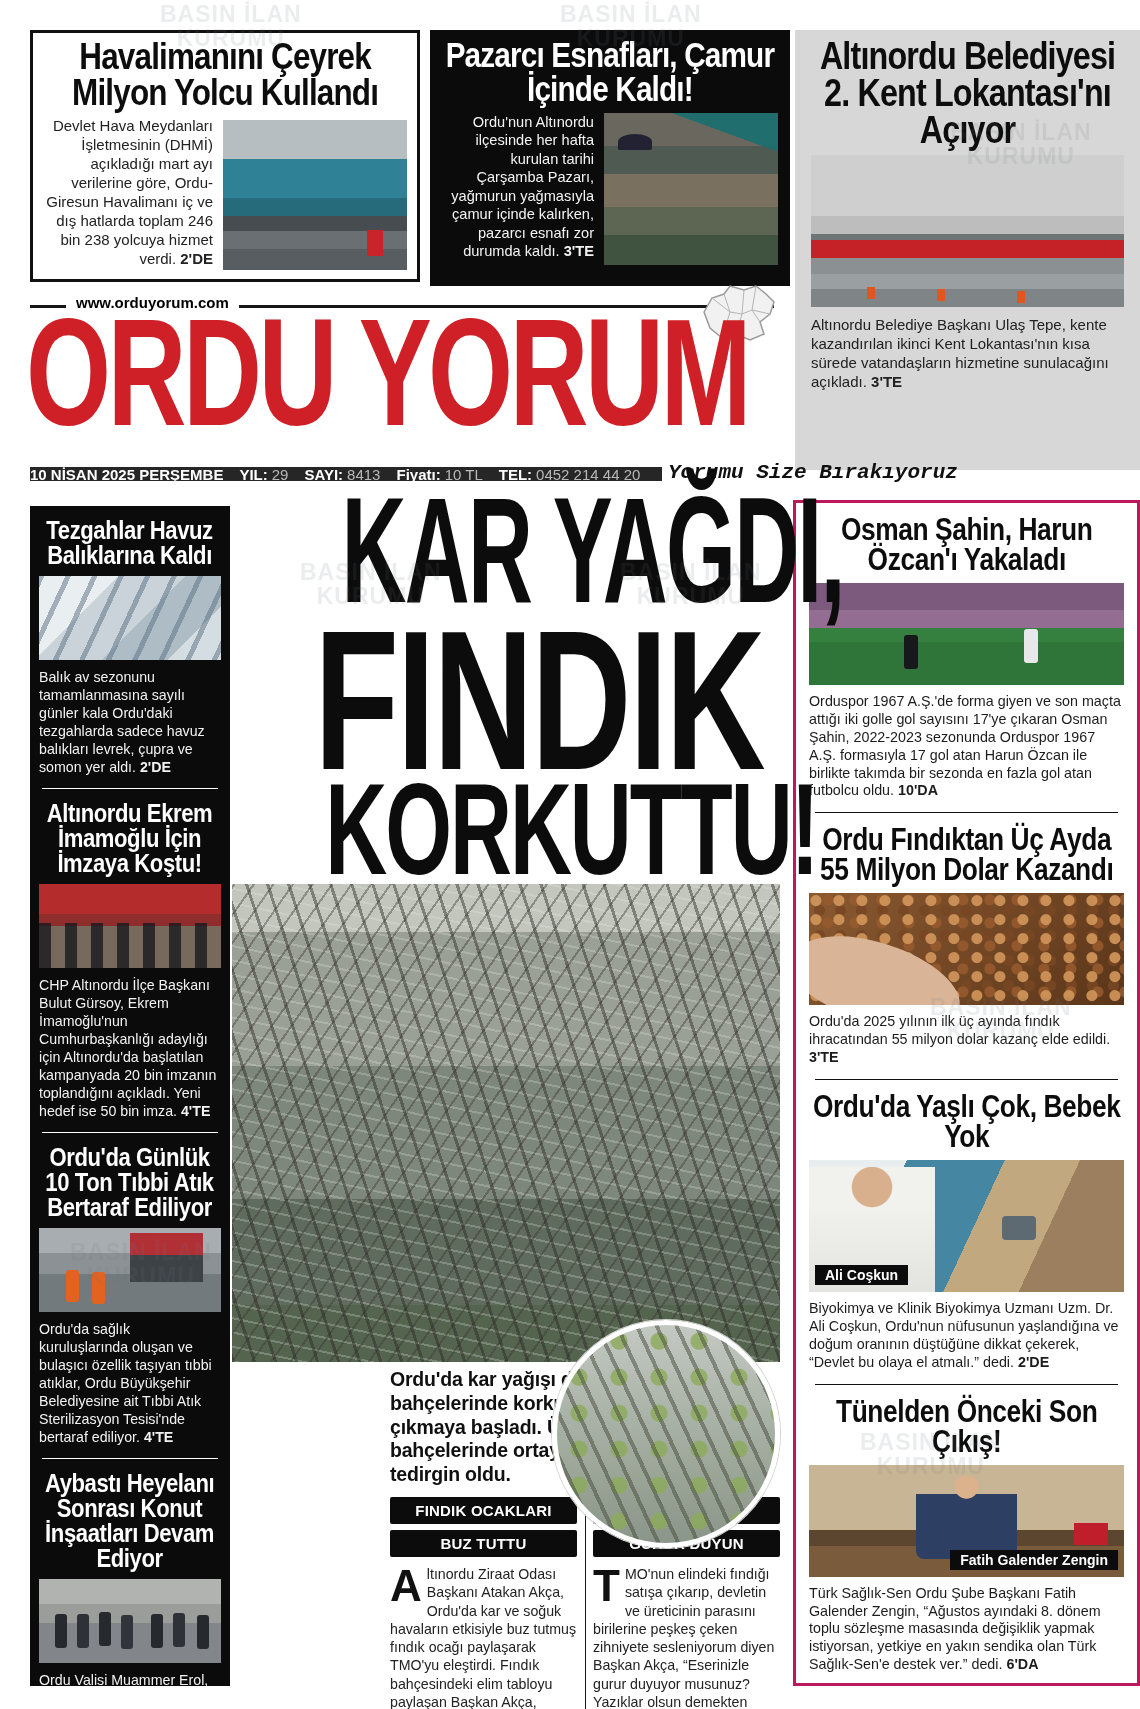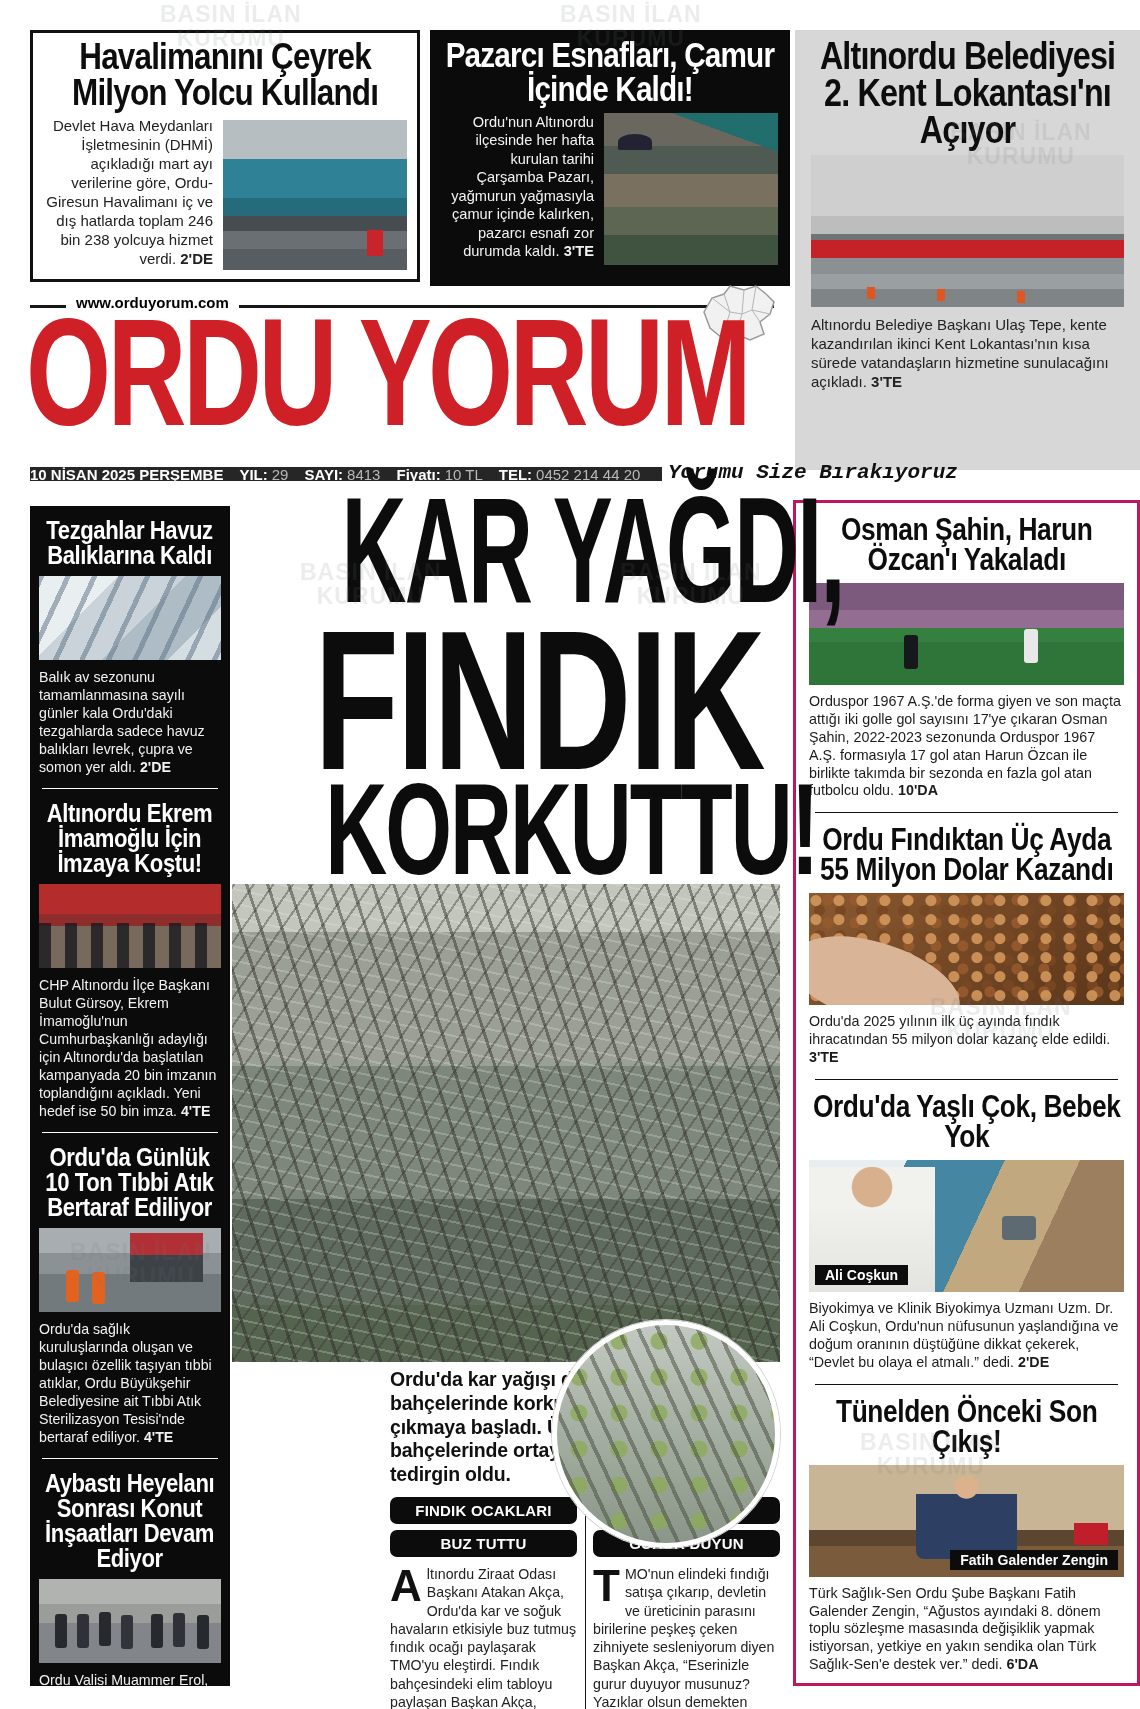--- a/index.html
+++ b/index.html
@@ -56,21 +56,21 @@
   .bl2{top:614px;font-size:198px;transform:scaleX(.70);transform-origin:50% 0;}
   .bl3{top:772px;font-size:130px;transform:scaleX(.66);transform-origin:50% 0;}
   .mainph{left:232px;top:884px;width:548px;height:478px;z-index:1;}
   .circ{left:552px;top:842px;width:228px;height:228px;border:5px solid #fff;border-radius:50%;z-index:5;
         box-shadow:0 0 0 1px #cfd4cf;overflow:hidden;box-sizing:border-box;}
   .story{left:390px;top:1368px;width:390px;}
   .intro{margin:0;font-size:19.5px;font-weight:bold;line-height:1.22;letter-spacing:-.2px;color:#101010;}
   .cols{display:flex;margin-top:10px;}
   .scol{width:187px;}
   .sdiv{width:1px;background:#141414;margin:2px 7px 0 8px;}
-  .pill{background:#0c0c0c;color:#fff;font-weight:bold;font-size:15px;text-align:center;border-radius:7px;
+  .pill{background:#0c0c0c;color:#fff;font-weight:bold;font-size:15px;text-align:center;border-radius:2px;
         padding:5px 0;margin-bottom:6px;letter-spacing:.2px;}
   .sbody{margin:8px 0 0;font-size:14.2px;line-height:1.29;color:#222;}
   .dcap{float:left;font-size:44px;font-weight:bold;line-height:.82;margin:3px 5px 0 0;color:#111;}
   
   .rightcol{left:793px;top:500px;width:347px;height:1186px;border:3px solid #be185d;background:#fff;
             box-sizing:border-box;padding:10px 13px;overflow:hidden;}
   .rightcol h3{margin:2px 0 6px;font-size:31px;line-height:.97;text-align:center;letter-spacing:-.5px;color:#0d0d0d;}
   .rph{height:102px;margin:8px 0;}
   .rp{margin:0;font-size:14.3px;line-height:1.25;color:#1c1c1c;}
   .rdiv{border-top:1px solid #111;margin:12px 6px;}

